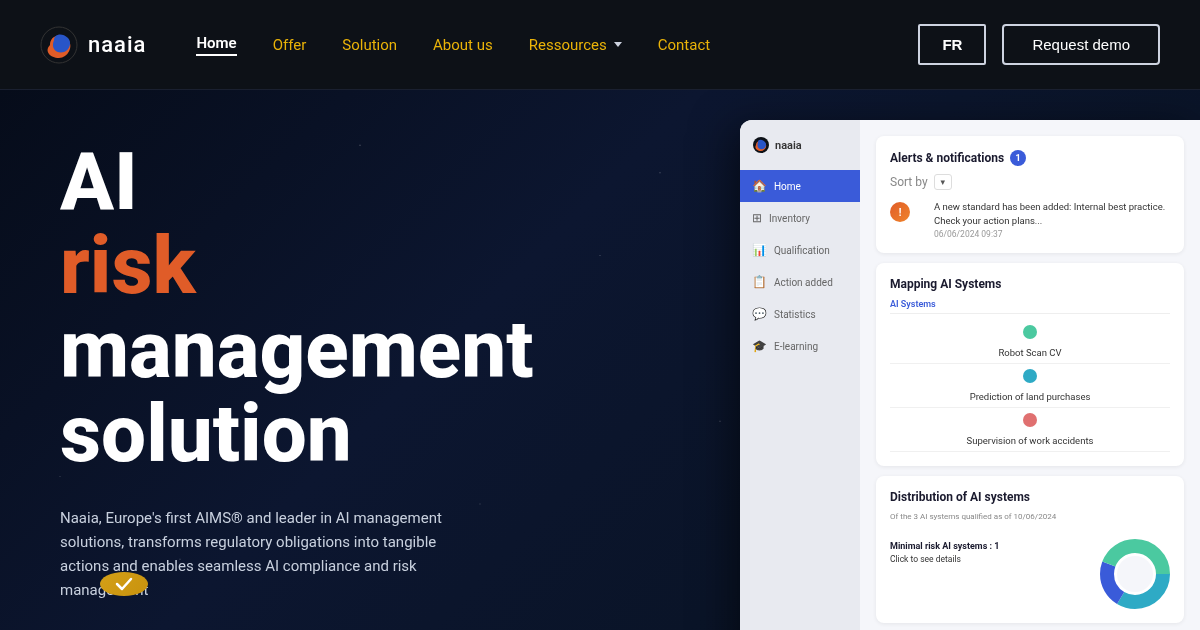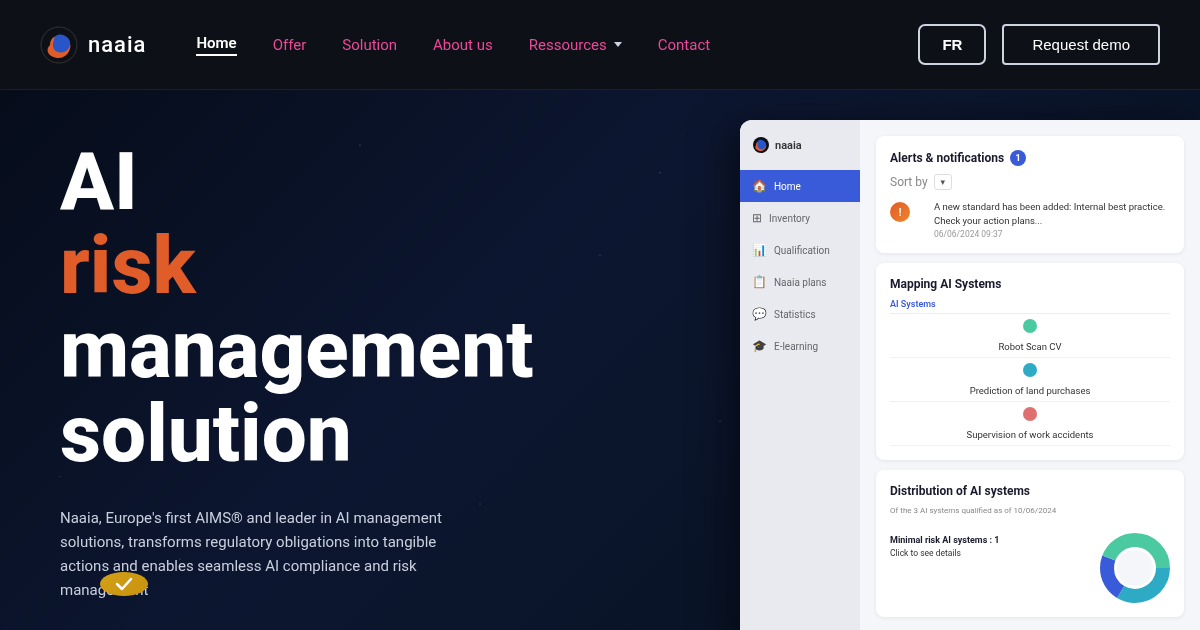--- a/index.html
+++ b/index.html
@@ -38,21 +38,21 @@
       font-weight: 500;
       letter-spacing: 1px;
     }
     .nav-links {
       display: flex;
       align-items: center;
       gap: 36px;
       flex: 1;
     }
     .nav-link {
-      color: #ec4899;
+      color: #eab308;
       text-decoration: none;
       font-size: 15px;
       font-weight: 400;
       cursor: pointer;
       white-space: nowrap;
     }
     .nav-link.active {
       color: #fff;
       font-weight: 600;
       border-bottom: 2px solid #fff;
@@ -69,21 +69,21 @@
       gap: 16px;
     }
     .btn-lang {
       background: transparent;
       border: 2px solid #cdd3e0;
       color: #fff;
       padding: 10px 22px;
       font-size: 15px;
       font-weight: 600;
       cursor: pointer;
-      border-radius: 7px;
+      border-radius: 2px;
     }
     .btn-demo {
       background: transparent;
       border: 2px solid #cdd3e0;
       color: #fff;
       padding: 10px 28px;
       font-size: 15px;
       font-weight: 500;
       cursor: pointer;
       border-radius: 4px;
@@ -313,21 +313,21 @@
     .alert-date {
       font-size: 8.5px;
       color: #999;
     }
     .mapping-header {
       font-size: 9px;
       color: #3a5bd9;
       font-weight: 600;
       border-bottom: 1px solid #eee;
       padding-bottom: 4px;
-      margin-bottom: 0;
+      margin-bottom: 6px;
     }
     .mapping-row {
       display: flex;
       align-items: center;
       gap: 8px;
       padding: 5px 0;
       border-bottom: 1px solid #f0f0f0;
       flex-direction: column;
     }
     .dot-green {
@@ -463,21 +463,21 @@
           <div class="sidebar-item">
             <span class="s-icon">⊞</span>
             <span>Inventory</span>
           </div>
           <div class="sidebar-item">
             <span class="s-icon">📊</span>
             <span>Qualification</span>
           </div>
           <div class="sidebar-item">
             <span class="s-icon">📋</span>
-            <span>Naaia plans</span>
+            <span>Action added</span>
           </div>
           <div class="sidebar-item">
             <span class="s-icon">💬</span>
             <span>Statistics</span>
           </div>
           <div class="sidebar-item">
             <span class="s-icon">🎓</span>
             <span>E-learning</span>
           </div>
         </div>

